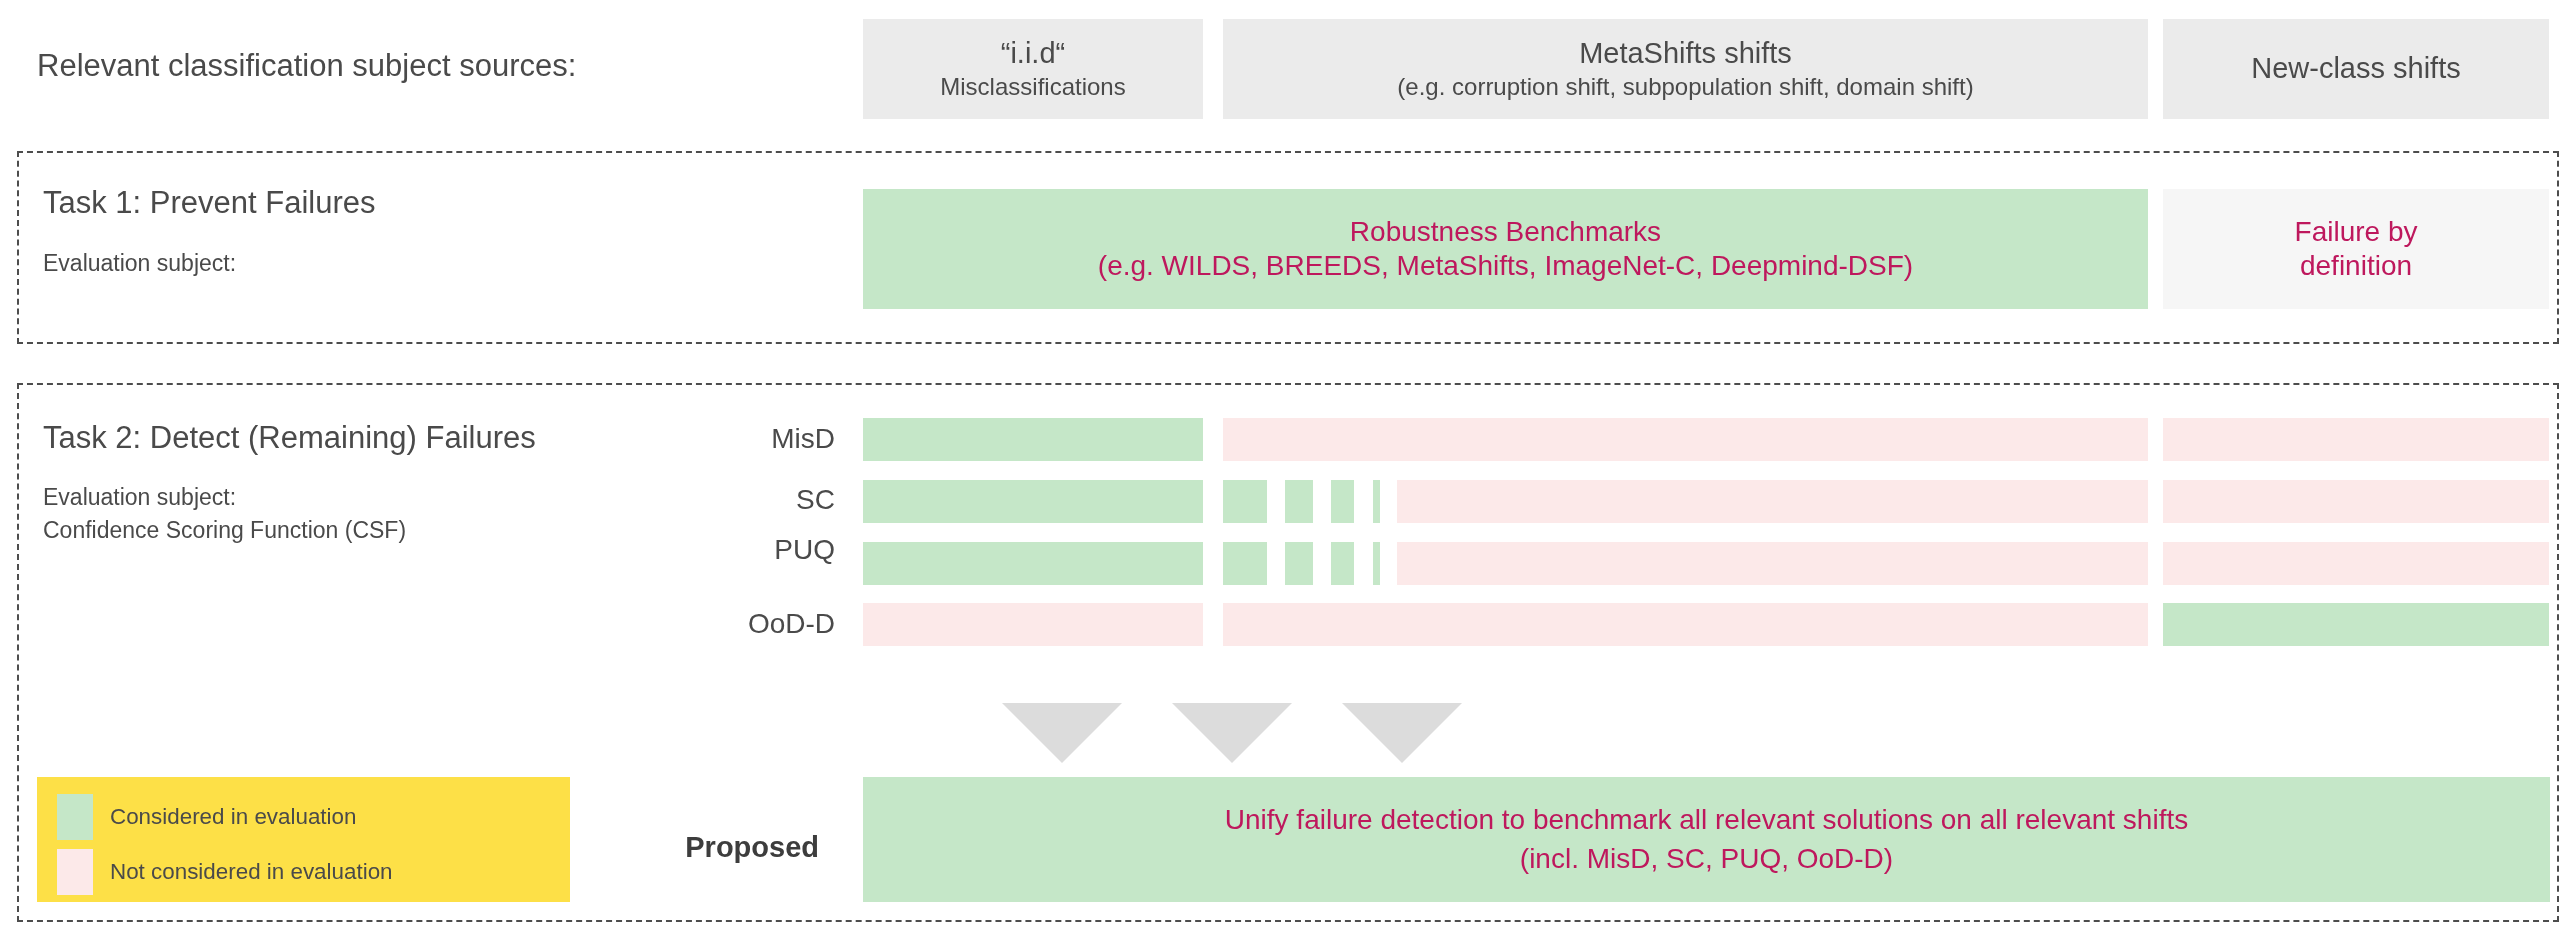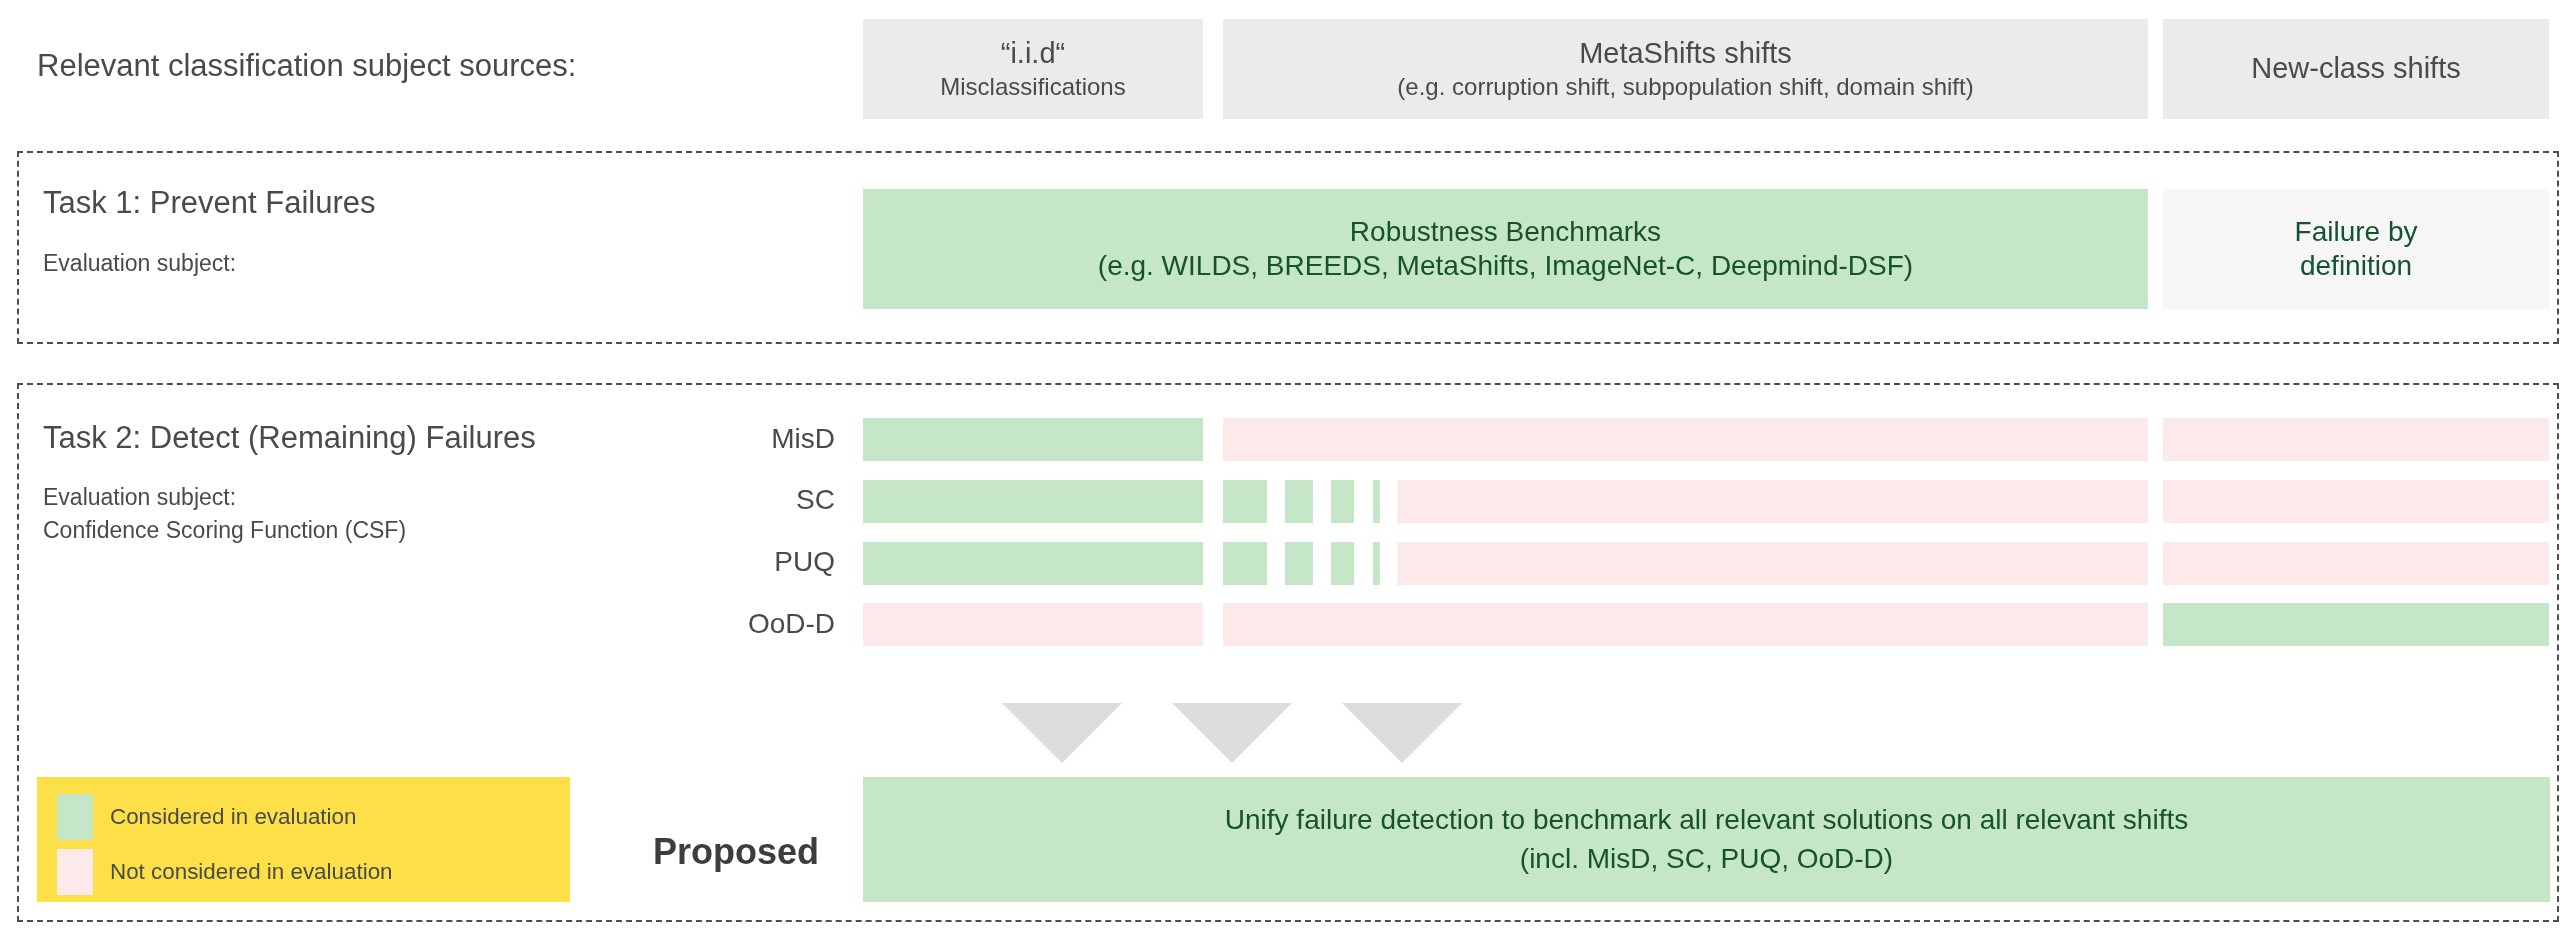--- a/index.html
+++ b/index.html
@@ -20,23 +20,23 @@
   .green{background:#c5e7c8;}
   .pink{background:#fce9e9;}
 
   
   .t-lead{font-size:31px;color:#4a4a4a;}
   .t-hdr{font-size:29px;color:#4a4a4a;}
   .t-hdr-sub{font-size:24px;color:#4a4a4a;}
   .t-task{font-size:31px;color:#4a4a4a;}
   .t-sub{font-size:23px;color:#4a4a4a;line-height:1.45;}
   .t-rowlabel{font-size:28px;color:#4a4a4a;text-align:right;}
-  .t-box{font-size:28px;color:#14532d;}
+  .t-box{font-size:28px;color:#be185d;}
   .t-legend{font-size:22.4px;color:#4a4a4a;}
-  .t-proposed{font-size:36px;color:#3d3d3d;font-weight:bold;text-align:right;}
+  .t-proposed{font-size:29px;color:#3d3d3d;font-weight:bold;text-align:right;}
 
   
   .dashed{
     border:2.3px dashed #4d4d4d;
     background:transparent;
   }
 
   
   .legend-wrap{background:#fde047;}
   .legend-row{display:flex;align-items:center;}
@@ -95,21 +95,21 @@
     <div class="abs pink" style="left: 1223px; top: 418px; width: 925px; height: 43px;"></div>
     <div class="abs pink" style="left: 2163px; top: 418px; width: 386px; height: 43px;"></div>
     <div class="abs t-rowlabel" style="left: 634px; top: 484px; width: 201px;">SC</div>
     <div class="abs green" style="left: 863px; top: 480px; width: 340px; height: 43px;"></div>
     <div class="abs green" style="left: 1223px; top: 480px; width: 44px; height: 43px;"></div>
     <div class="abs green" style="left: 1285px; top: 480px; width: 28px; height: 43px;"></div>
     <div class="abs green" style="left: 1331px; top: 480px; width: 23px; height: 43px;"></div>
     <div class="abs green" style="left: 1373px; top: 480px; width: 7px; height: 43px;"></div>
     <div class="abs pink" style="left: 1397px; top: 480px; width: 751px; height: 43px;"></div>
     <div class="abs pink" style="left: 2163px; top: 480px; width: 386px; height: 43px;"></div>
-    <div class="abs t-rowlabel" style="left: 634px; top: 546px; width: 201px;">PUQ</div>
+    <div class="abs t-rowlabel" style="left: 634px; top: 534px; width: 201px;">PUQ</div>
     <div class="abs green" style="left: 863px; top: 542px; width: 340px; height: 43px;"></div>
     <div class="abs green" style="left: 1223px; top: 542px; width: 44px; height: 43px;"></div>
     <div class="abs green" style="left: 1285px; top: 542px; width: 28px; height: 43px;"></div>
     <div class="abs green" style="left: 1331px; top: 542px; width: 23px; height: 43px;"></div>
     <div class="abs green" style="left: 1373px; top: 542px; width: 7px; height: 43px;"></div>
     <div class="abs pink" style="left: 1397px; top: 542px; width: 751px; height: 43px;"></div>
     <div class="abs pink" style="left: 2163px; top: 542px; width: 386px; height: 43px;"></div>
     <div class="abs t-rowlabel" style="left: 634px; top: 608px; width: 201px;">OoD-D</div>
     <div class="abs pink" style="left: 863px; top: 603px; width: 340px; height: 43px;"></div>
     <div class="abs pink" style="left: 1223px; top: 603px; width: 925px; height: 43px;"></div>

